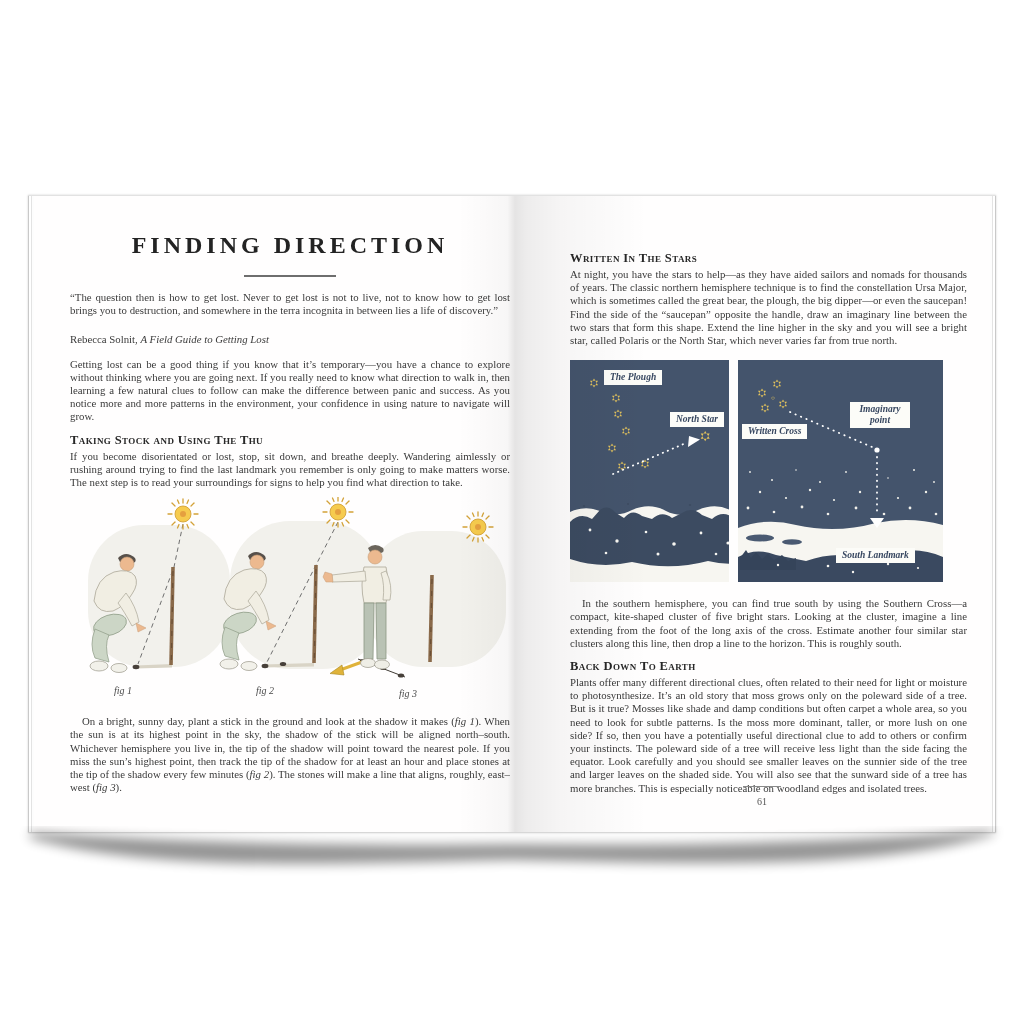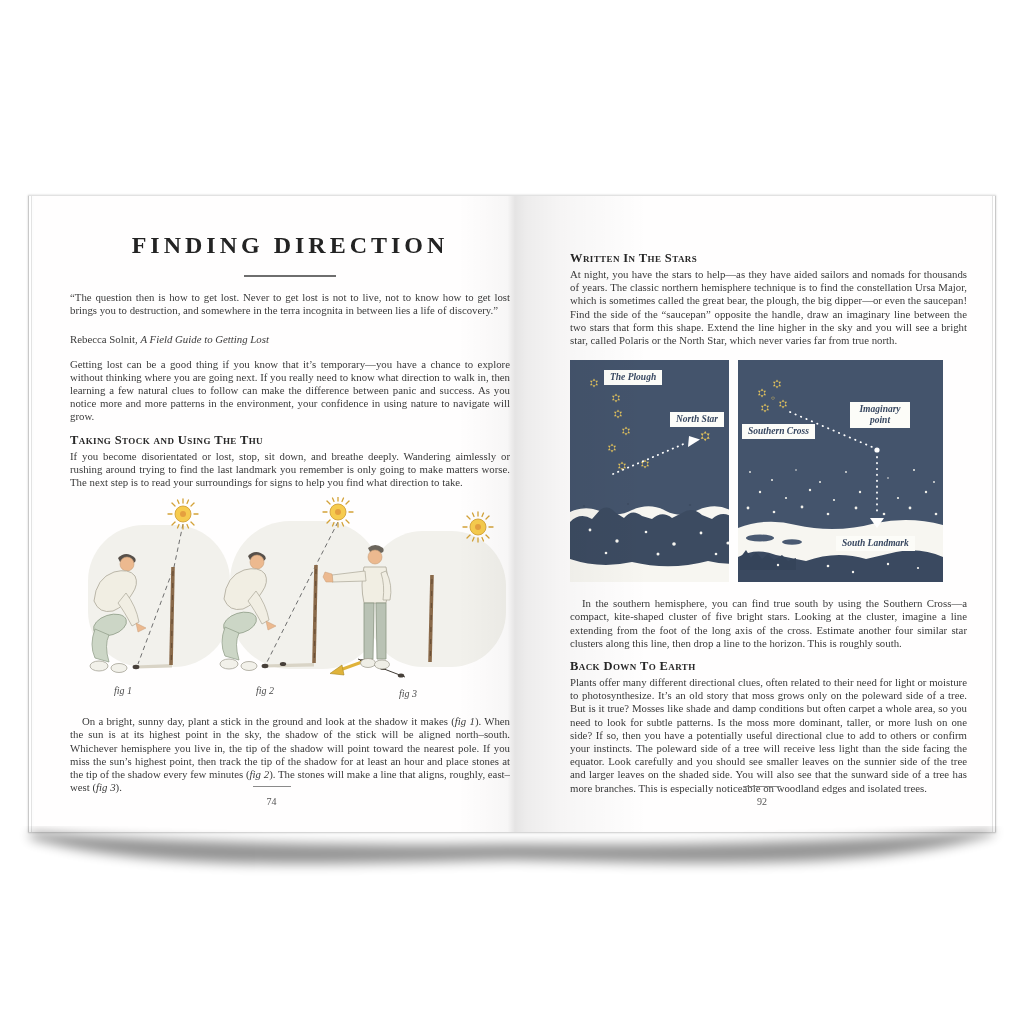--- a/index.html
+++ b/index.html
@@ -161,24 +161,20 @@
             <use href="#sunicon" transform="translate(408,30)"></use>
           </g>
         </svg>
         <span class="fig-caption" style="left:53px;top:188px">fig 1</span>
         <span class="fig-caption" style="left:195px;top:188px">fig 2</span>
         <span class="fig-caption" style="left:338px;top:191px">fig 3</span>
       </div>
 
       <p class="body indent" style="margin-top:13px"><span>On a bright, sunny day, plant a stick in the ground and look at the shadow it makes (</span><span class="it">fig 1</span><span>). When the sun is at its highest point in the sky, the shadow of the stick will be aligned north–south. Whichever hemisphere you live in, the tip of the shadow will point toward the nearest pole. If you miss the sun’s highest point, then track the tip of the shadow for at least an hour and place stones at the tip of the shadow every few minutes (</span><span class="it">fig 2</span><span>). The stones will make a line that aligns, roughly, east–west (</span><span class="it">fig 3</span><span>).</span></p>
 
-      <div class="pagefoot">
-        <span class="pn-rule"></span>
-        <span class="pn">74</span>
-      </div>
     </div>
 
     <div class="page page-right">
       <h3 class="sec-heading" style="margin-top:0">Written In The Stars</h3>
       <p class="body">At night, you have the stars to help—as they have aided sailors and nomads for thousands of years. The classic northern hemisphere technique is to find the constellation Ursa Major, which is sometimes called the great bear, the plough, the big dipper—or even the saucepan! Find the side of the “saucepan” opposite the handle, draw an imaginary line between the two stars that form this shape. Extend the line higher in the sky and you will see a bright star, called Polaris or the North Star, which never varies far from true north.</p>
 
       <div class="panels">
 
         <div class="sky-panel panel-north">
           <svg width="193" height="222" viewBox="0 0 193 222">
@@ -276,34 +272,34 @@
                 <use href="#star6b" x="45" y="44"></use>
               <use href="#star6b" x="35" y="38" transform="translate(21,23) scale(0.4)"></use>
             </g>
             <g>
               <line x1="52" y1="52" x2="134" y2="87" stroke="#ffffff" stroke-width="1.8" stroke-dasharray="0.4 5.5" stroke-linecap="round"></line>
               <circle cx="139" cy="90" r="2.6" fill="#ffffff"></circle>
               <line x1="139" y1="97" x2="139" y2="155" stroke="#ffffff" stroke-width="1.8" stroke-dasharray="0.4 5.5" stroke-linecap="round"></line>
               <polygon points="132,158 146,158 139,168" fill="#ffffff"></polygon>
             </g>
           </svg>
-          <div class="sky-label" style="left:4px;top:64px">Southern Cross</div>
+          <div class="sky-label" style="left:4px;top:64px">Written Cross</div>
           <div class="sky-label wrap" style="left:112px;top:42px">Imaginary point</div>
-          <div class="sky-label" style="left:98px;top:176px">South Landmark</div>
+          <div class="sky-label" style="left:98px;top:188px">South Landmark</div>
         </div>
       </div>
 
       <p class="body indent" style="margin-top:15px">In the southern hemisphere, you can find true south by using the Southern Cross—a compact, kite-shaped cluster of five bright stars. Looking at the cluster, imagine a line extending from the foot of the long axis of the cross. Estimate another four similar star clusters along this line, then drop a line to the horizon. This is roughly south.</p>
 
       <h3 class="sec-heading">Back Down To Earth</h3>
       <p class="body">Plants offer many different directional clues, often related to their need for light or moisture to photosynthesize. It’s an old story that moss grows only on the poleward side of a tree. But is it true? Mosses like shade and damp conditions but often carpet a whole area, so you need to look for subtle patterns. Is the moss more dominant, taller, or more lush on one side? If so, then you have a potentially useful directional clue to add to others or confirm your instincts. The poleward side of a tree will receive less light than the side facing the equator. Look carefully and you should see smaller leaves on the sunnier side of the tree and larger leaves on the shaded side. You will also see that the sunward side of a tree has more branches. This is especially noticeable on woodland edges and isolated trees.</p>
 
       <div class="pagefoot">
         <span class="pn-rule"></span>
-        <span class="pn">92</span>
+        <span class="pn">61</span>
       </div>
     </div>
 
     <div class="gutter"></div>
     <div class="edge-left"></div>
     <div class="edge-right"></div>
     <div class="edge-top"></div>
     <div class="edge-bottom"></div>
   </div>
 

